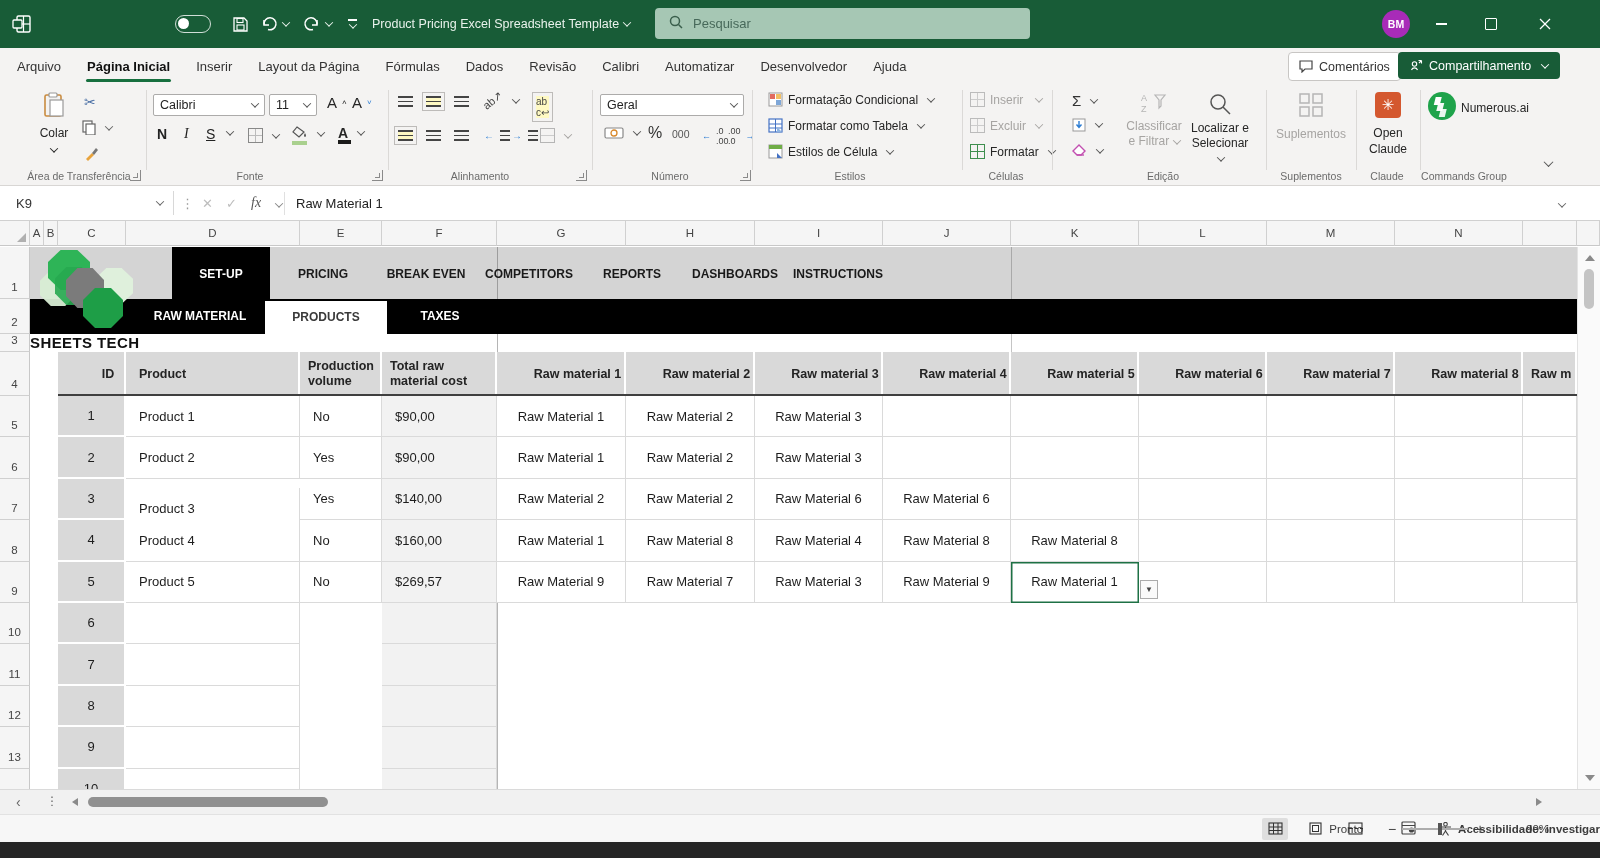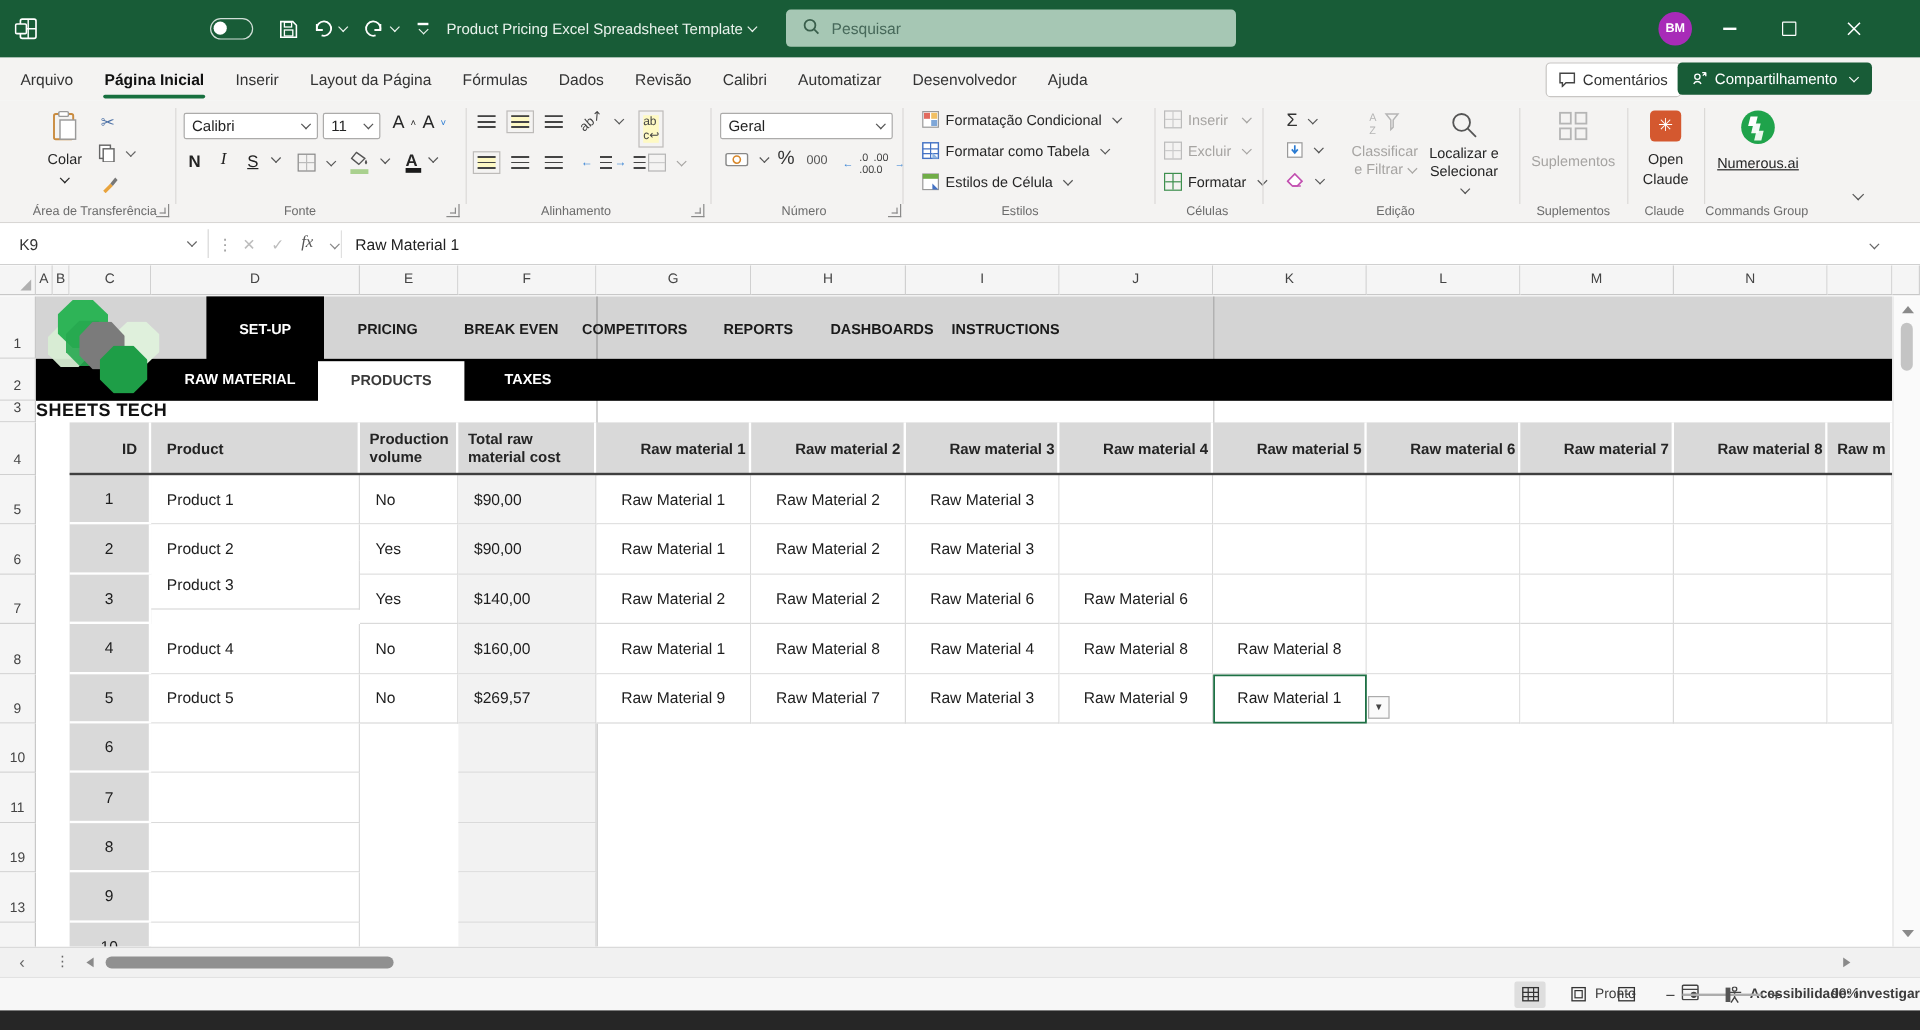--- a/index.html
+++ b/index.html
@@ -421,21 +421,21 @@
     <div class="glabel" style="left:1266px;width:90px;">Suplementos</div>
     <div class="gdiv" style="left:1356px;"></div>
 
     <div class="rbtn" style="left:1362px;top:8px;flex-direction:column;width:52px;line-height:1.3;">
       <span style="width:26px;height:26px;border-radius:4px;background:#D4582F;display:flex;align-items:center;justify-content:center;color:#fff;font-size:15px;">✳</span>
       <span style="margin-top:3px;text-align:center;"><span>Open</span><br><span>Claude</span></span>
     </div>
     <div class="glabel" style="left:1356px;width:62px;">Claude</div>
     <div class="gdiv" style="left:1420px;"></div>
 
-    <div class="rbtn" style="left:1428px;top:8px;flex-direction:column;width:74px;text-decoration:underline;">
+    <div class="rbtn" style="left:1428px;top:8px;flex-direction:row;width:74px;">
       <span style="width:28px;height:28px;border-radius:50%;background:#1FA34B;position:relative;display:inline-block;">
         <svg width="28" height="28" viewBox="0 0 28 28">
             <rect x="9" y="5" width="6" height="8" fill="#fff" transform="skewX(-14)"></rect>
             <rect x="13" y="11" width="6" height="8" fill="#fff" transform="skewX(-14)" opacity="0.95"></rect>
             <rect x="17" y="17" width="6" height="8" fill="#fff" transform="skewX(-14)" opacity="0.9"></rect>
           </svg>
       </span>
       <span style="margin-top:4px;">Numerous.ai</span>
     </div>
     <div class="glabel" style="left:1412px;width:104px;">Commands Group</div>
@@ -486,21 +486,21 @@
         <div class="rowhdr" style="top:78px;height:35px;">2</div>
         <div class="rowhdr" style="top:113px;height:18px;">3</div>
         <div class="rowhdr" style="top:131px;height:44px;">4</div>
         <div class="rowhdr" style="top:175px;height:41.4px;">5</div>
         <div class="rowhdr" style="top:216.4px;height:41.4px;">6</div>
         <div class="rowhdr" style="top:257.8px;height:41.4px;">7</div>
         <div class="rowhdr" style="top:299.2px;height:41.4px;">8</div>
         <div class="rowhdr" style="top:340.6px;height:41.4px;">9</div>
         <div class="rowhdr" style="top:382px;height:41.4px;">10</div>
         <div class="rowhdr" style="top:423.4px;height:41.4px;">11</div>
-        <div class="rowhdr" style="top:464.8px;height:41.4px;">19</div>
+        <div class="rowhdr" style="top:464.8px;height:41.4px;">12</div>
         <div class="rowhdr" style="top:506.2px;height:41.4px;">13</div>
         <div class="rowhdr" style="top:547.6px;height:41.4px;">14</div>
       </div>
 
     <div class="sheet-clip abs" style="left:0;top:0;width:1577px;height:568px;overflow:hidden;">
 
       <div class="abs" style="left:30px;top:26px;width:1547px;height:52px;background:#D4D4D4;"></div>
 
       <div class="abs" style="left:497px;top:26px;width:1px;height:542px;background:rgba(90,90,90,.45);"></div>
       <div class="abs" style="left:1011px;top:26px;width:1px;height:149px;background:rgba(90,90,90,.35);"></div>
@@ -567,21 +567,21 @@
           <div class="cell center" style="left:497px;top:216.4px;width:129px;height:41.4px;">Raw Material 1</div>
           <div class="cell center" style="left:626px;top:216.4px;width:129px;height:41.4px;">Raw Material 2</div>
           <div class="cell center" style="left:755px;top:216.4px;width:128px;height:41.4px;">Raw Material 3</div>
           <div class="cell center" style="left:883px;top:216.4px;width:128px;height:41.4px;"></div>
           <div class="cell center" style="left:1011px;top:216.4px;width:128px;height:41.4px;"></div>
           <div class="cell center" style="left:1139px;top:216.4px;width:128px;height:41.4px;"></div>
           <div class="cell center" style="left:1267px;top:216.4px;width:128px;height:41.4px;"></div>
           <div class="cell center" style="left:1395px;top:216.4px;width:128px;height:41.4px;"></div>
           <div class="cell center" style="left:1523px;top:216.4px;width:54px;height:41.4px;"></div>
           <div class="cell idcell center" style="left:58px;top:257.8px;width:68px;height:41.4px;">3</div>
-          <div class="cell left" style="left:126px;top:246px;width:174px;height:41.4px;">Product 3</div>
+          <div class="cell left" style="left:126px;top:267px;width:174px;height:41.4px;">Product 3</div>
           <div class="cell left" style="left:300px;top:257.8px;width:82px;height:41.4px;">Yes</div>
           <div class="cell costcell left" style="left:382px;top:257.8px;width:115px;height:41.4px;">$140,00</div>
           <div class="cell center" style="left:497px;top:257.8px;width:129px;height:41.4px;">Raw Material 2</div>
           <div class="cell center" style="left:626px;top:257.8px;width:129px;height:41.4px;">Raw Material 2</div>
           <div class="cell center" style="left:755px;top:257.8px;width:128px;height:41.4px;">Raw Material 6</div>
           <div class="cell center" style="left:883px;top:257.8px;width:128px;height:41.4px;">Raw Material 6</div>
           <div class="cell center" style="left:1011px;top:257.8px;width:128px;height:41.4px;"></div>
           <div class="cell center" style="left:1139px;top:257.8px;width:128px;height:41.4px;"></div>
           <div class="cell center" style="left:1267px;top:257.8px;width:128px;height:41.4px;"></div>
           <div class="cell center" style="left:1395px;top:257.8px;width:128px;height:41.4px;"></div>

